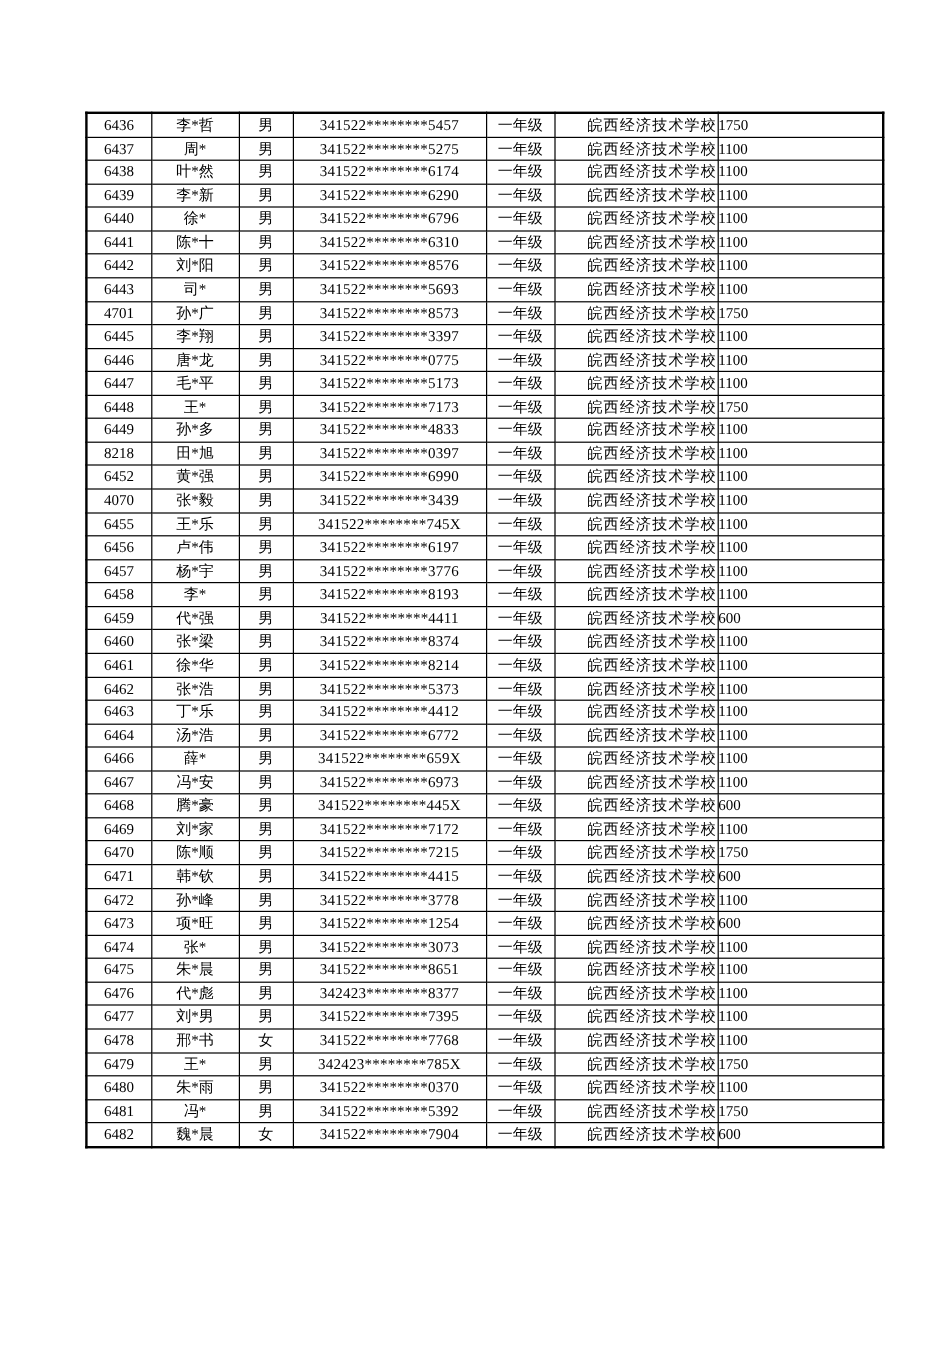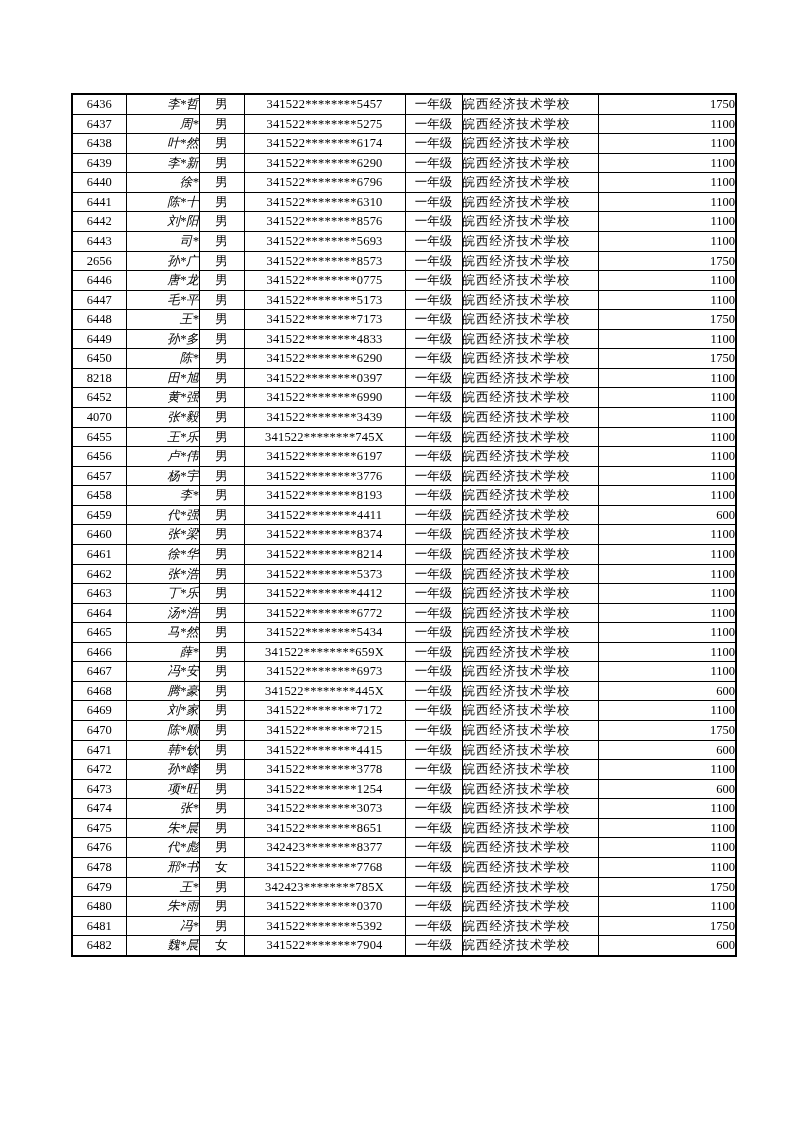--- a/index.html
+++ b/index.html
@@ -30,26 +30,26 @@
     border: 1px solid #000000;
     height: 18.57px;
     padding: 0;
     font-size: 12.5px;
     line-height: 18.5px;
     white-space: nowrap;
     overflow: hidden;
     color: #000000;
   }
   td.col-seq     { text-align: center; }
-  td.col-name    { text-align: right; padding-left: 2px; font-style: italic; }
+  td.col-name    { text-align: center; padding-left: 2px; }
   td.col-gender  { text-align: center; }
   td.col-id_number { text-align: center; padding-left: 1px; letter-spacing: 0.2px; }
   td.col-grade   { text-align: center; margin-left: 12px; }
-  td.col-school  { text-align: left; letter-spacing: 1px; }
-  td.col-amount  { text-align: right; }
+  td.col-school  { text-align: right; letter-spacing: 1px; }
+  td.col-amount  { text-align: left; }
 </style>
 </head>
 <body>
 
 <div class="page">
   <table class="roster">
     <colgroup>
       <col style="width:54px">
       <col style="width:73px">
       <col style="width:45px">
@@ -125,27 +125,36 @@
         <tr>
           <td class="col-seq">6443</td>
           <td class="col-name">司*</td>
           <td class="col-gender">男</td>
           <td class="col-id_number">341522********5693</td>
           <td class="col-grade">一年级</td>
           <td class="col-school">皖西经济技术学校</td>
           <td class="col-amount">1100</td>
         </tr>
         <tr>
-          <td class="col-seq">2656</td>
+          <td class="col-seq">4701</td>
           <td class="col-name">孙*广</td>
           <td class="col-gender">男</td>
           <td class="col-id_number">341522********8573</td>
           <td class="col-grade">一年级</td>
           <td class="col-school">皖西经济技术学校</td>
           <td class="col-amount">1750</td>
+        </tr>
+        <tr>
+          <td class="col-seq">6445</td>
+          <td class="col-name">李*翔</td>
+          <td class="col-gender">男</td>
+          <td class="col-id_number">341522********3397</td>
+          <td class="col-grade">一年级</td>
+          <td class="col-school">皖西经济技术学校</td>
+          <td class="col-amount">1100</td>
         </tr>
         <tr>
           <td class="col-seq">6446</td>
           <td class="col-name">唐*龙</td>
           <td class="col-gender">男</td>
           <td class="col-id_number">341522********0775</td>
           <td class="col-grade">一年级</td>
           <td class="col-school">皖西经济技术学校</td>
           <td class="col-amount">1100</td>
         </tr>
@@ -170,29 +179,20 @@
         <tr>
           <td class="col-seq">6449</td>
           <td class="col-name">孙*多</td>
           <td class="col-gender">男</td>
           <td class="col-id_number">341522********4833</td>
           <td class="col-grade">一年级</td>
           <td class="col-school">皖西经济技术学校</td>
           <td class="col-amount">1100</td>
         </tr>
         <tr>
-          <td class="col-seq">6450</td>
-          <td class="col-name">陈*</td>
-          <td class="col-gender">男</td>
-          <td class="col-id_number">341522********6290</td>
-          <td class="col-grade">一年级</td>
-          <td class="col-school">皖西经济技术学校</td>
-          <td class="col-amount">1750</td>
-        </tr>
-        <tr>
           <td class="col-seq">8218</td>
           <td class="col-name">田*旭</td>
           <td class="col-gender">男</td>
           <td class="col-id_number">341522********0397</td>
           <td class="col-grade">一年级</td>
           <td class="col-school">皖西经济技术学校</td>
           <td class="col-amount">1100</td>
         </tr>
         <tr>
           <td class="col-seq">6452</td>
@@ -296,29 +296,20 @@
         <tr>
           <td class="col-seq">6464</td>
           <td class="col-name">汤*浩</td>
           <td class="col-gender">男</td>
           <td class="col-id_number">341522********6772</td>
           <td class="col-grade">一年级</td>
           <td class="col-school">皖西经济技术学校</td>
           <td class="col-amount">1100</td>
         </tr>
         <tr>
-          <td class="col-seq">6465</td>
-          <td class="col-name">马*然</td>
-          <td class="col-gender">男</td>
-          <td class="col-id_number">341522********5434</td>
-          <td class="col-grade">一年级</td>
-          <td class="col-school">皖西经济技术学校</td>
-          <td class="col-amount">1100</td>
-        </tr>
-        <tr>
           <td class="col-seq">6466</td>
           <td class="col-name">薛*</td>
           <td class="col-gender">男</td>
           <td class="col-id_number">341522********659X</td>
           <td class="col-grade">一年级</td>
           <td class="col-school">皖西经济技术学校</td>
           <td class="col-amount">1100</td>
         </tr>
         <tr>
           <td class="col-seq">6467</td>
@@ -399,20 +390,29 @@
           <td class="col-id_number">341522********8651</td>
           <td class="col-grade">一年级</td>
           <td class="col-school">皖西经济技术学校</td>
           <td class="col-amount">1100</td>
         </tr>
         <tr>
           <td class="col-seq">6476</td>
           <td class="col-name">代*彪</td>
           <td class="col-gender">男</td>
           <td class="col-id_number">342423********8377</td>
+          <td class="col-grade">一年级</td>
+          <td class="col-school">皖西经济技术学校</td>
+          <td class="col-amount">1100</td>
+        </tr>
+        <tr>
+          <td class="col-seq">6477</td>
+          <td class="col-name">刘*男</td>
+          <td class="col-gender">男</td>
+          <td class="col-id_number">341522********7395</td>
           <td class="col-grade">一年级</td>
           <td class="col-school">皖西经济技术学校</td>
           <td class="col-amount">1100</td>
         </tr>
         <tr>
           <td class="col-seq">6478</td>
           <td class="col-name">邢*书</td>
           <td class="col-gender">女</td>
           <td class="col-id_number">341522********7768</td>
           <td class="col-grade">一年级</td>

